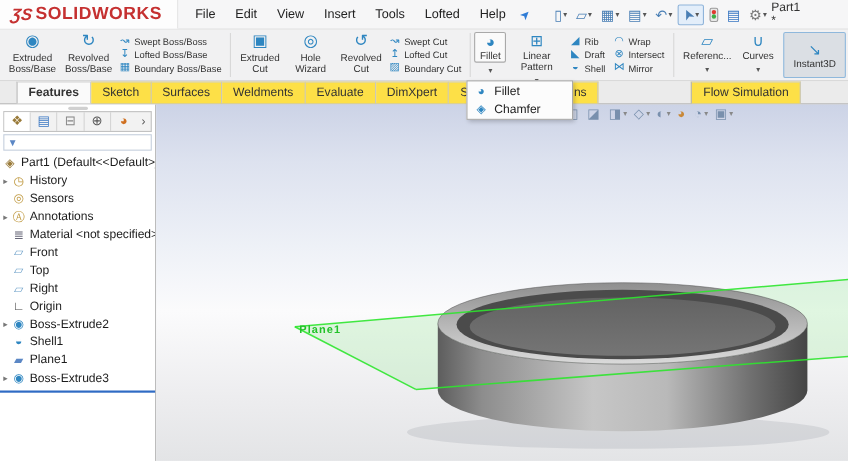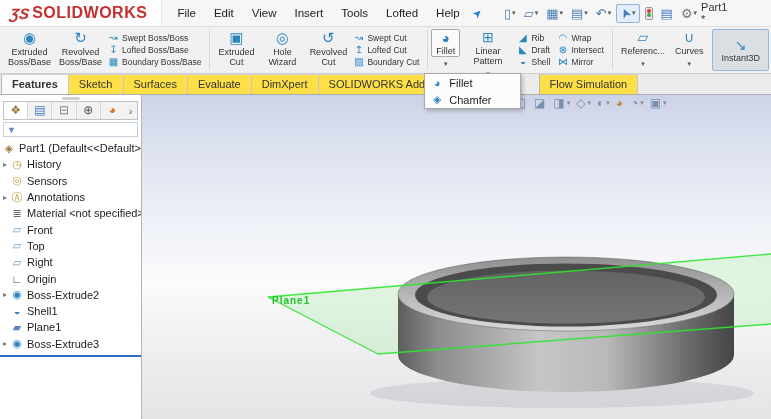--- a/index.html
+++ b/index.html
@@ -54,21 +54,21 @@
 
   
   .dropdown { position:absolute; left:-7px; top:46px; width:97px; background:#fcfcfc;
     border:1px solid #a9a9a9; box-shadow:2px 2px 4px rgba(0,0,0,.22); z-index:60; }
   .dropdown .mi { display:flex; align-items:center; gap:6px; height:17px; padding-left:6px;
     font-size:11px; color:#222; }
   .dropdown .mi .g { font-size:11px; color:#2e86c1; width:12px; text-align:center; }
 
   
   .tabsbar { height:21px; background:#ebebeb; border-bottom:1px solid #adadad;
-    display:flex; align-items:stretch; padding-left:1px; }
+    display:flex; align-items:stretch; padding-left:15px; }
   .tab { font-size:11px; color:#333; padding:3px 10px 0; border-right:1px solid #c6c6c6;
     background:#fde047; border-top:1px solid #d2d2d2; }
   .tab.active { background:#fafafa; font-weight:bold; border-left:1px solid #b5b5b5; }
   .tab.flow { margin-left:84px; border-left:1px solid #b5b5b5; }
 
   
   .main { display:flex; height:324px; position:relative; }
   .panel { width:142px; background:#ffffff; border-right:1px solid #b5b5b5; position:relative; }
   .panel-dot { width:18px; height:3px; border-radius:2px; background:#d0d0d0; margin:2px auto 1px; }
   .ptabs { display:flex; align-items:center; border:1px solid #c2c2c2; margin:1px 3px 2px;
@@ -288,20 +288,21 @@
       <span class="g">↘</span>
       <span>Instant3D</span>
     </div>
   </div>
 </div>
 
 <div class="tabsbar">
   <span class="tab active">Features</span>
   <span class="tab">Sketch</span>
   <span class="tab">Surfaces</span>
+  <span class="tab">Weldments</span>
   <span class="tab">Evaluate</span>
   <span class="tab">DimXpert</span>
   <span class="tab">SOLIDWORKS Add-Ins</span>
   <span class="tab flow">Flow Simulation</span>
 </div>
 
 <div class="main">
 
   <div class="panel">
     <div class="panel-dot"></div>

